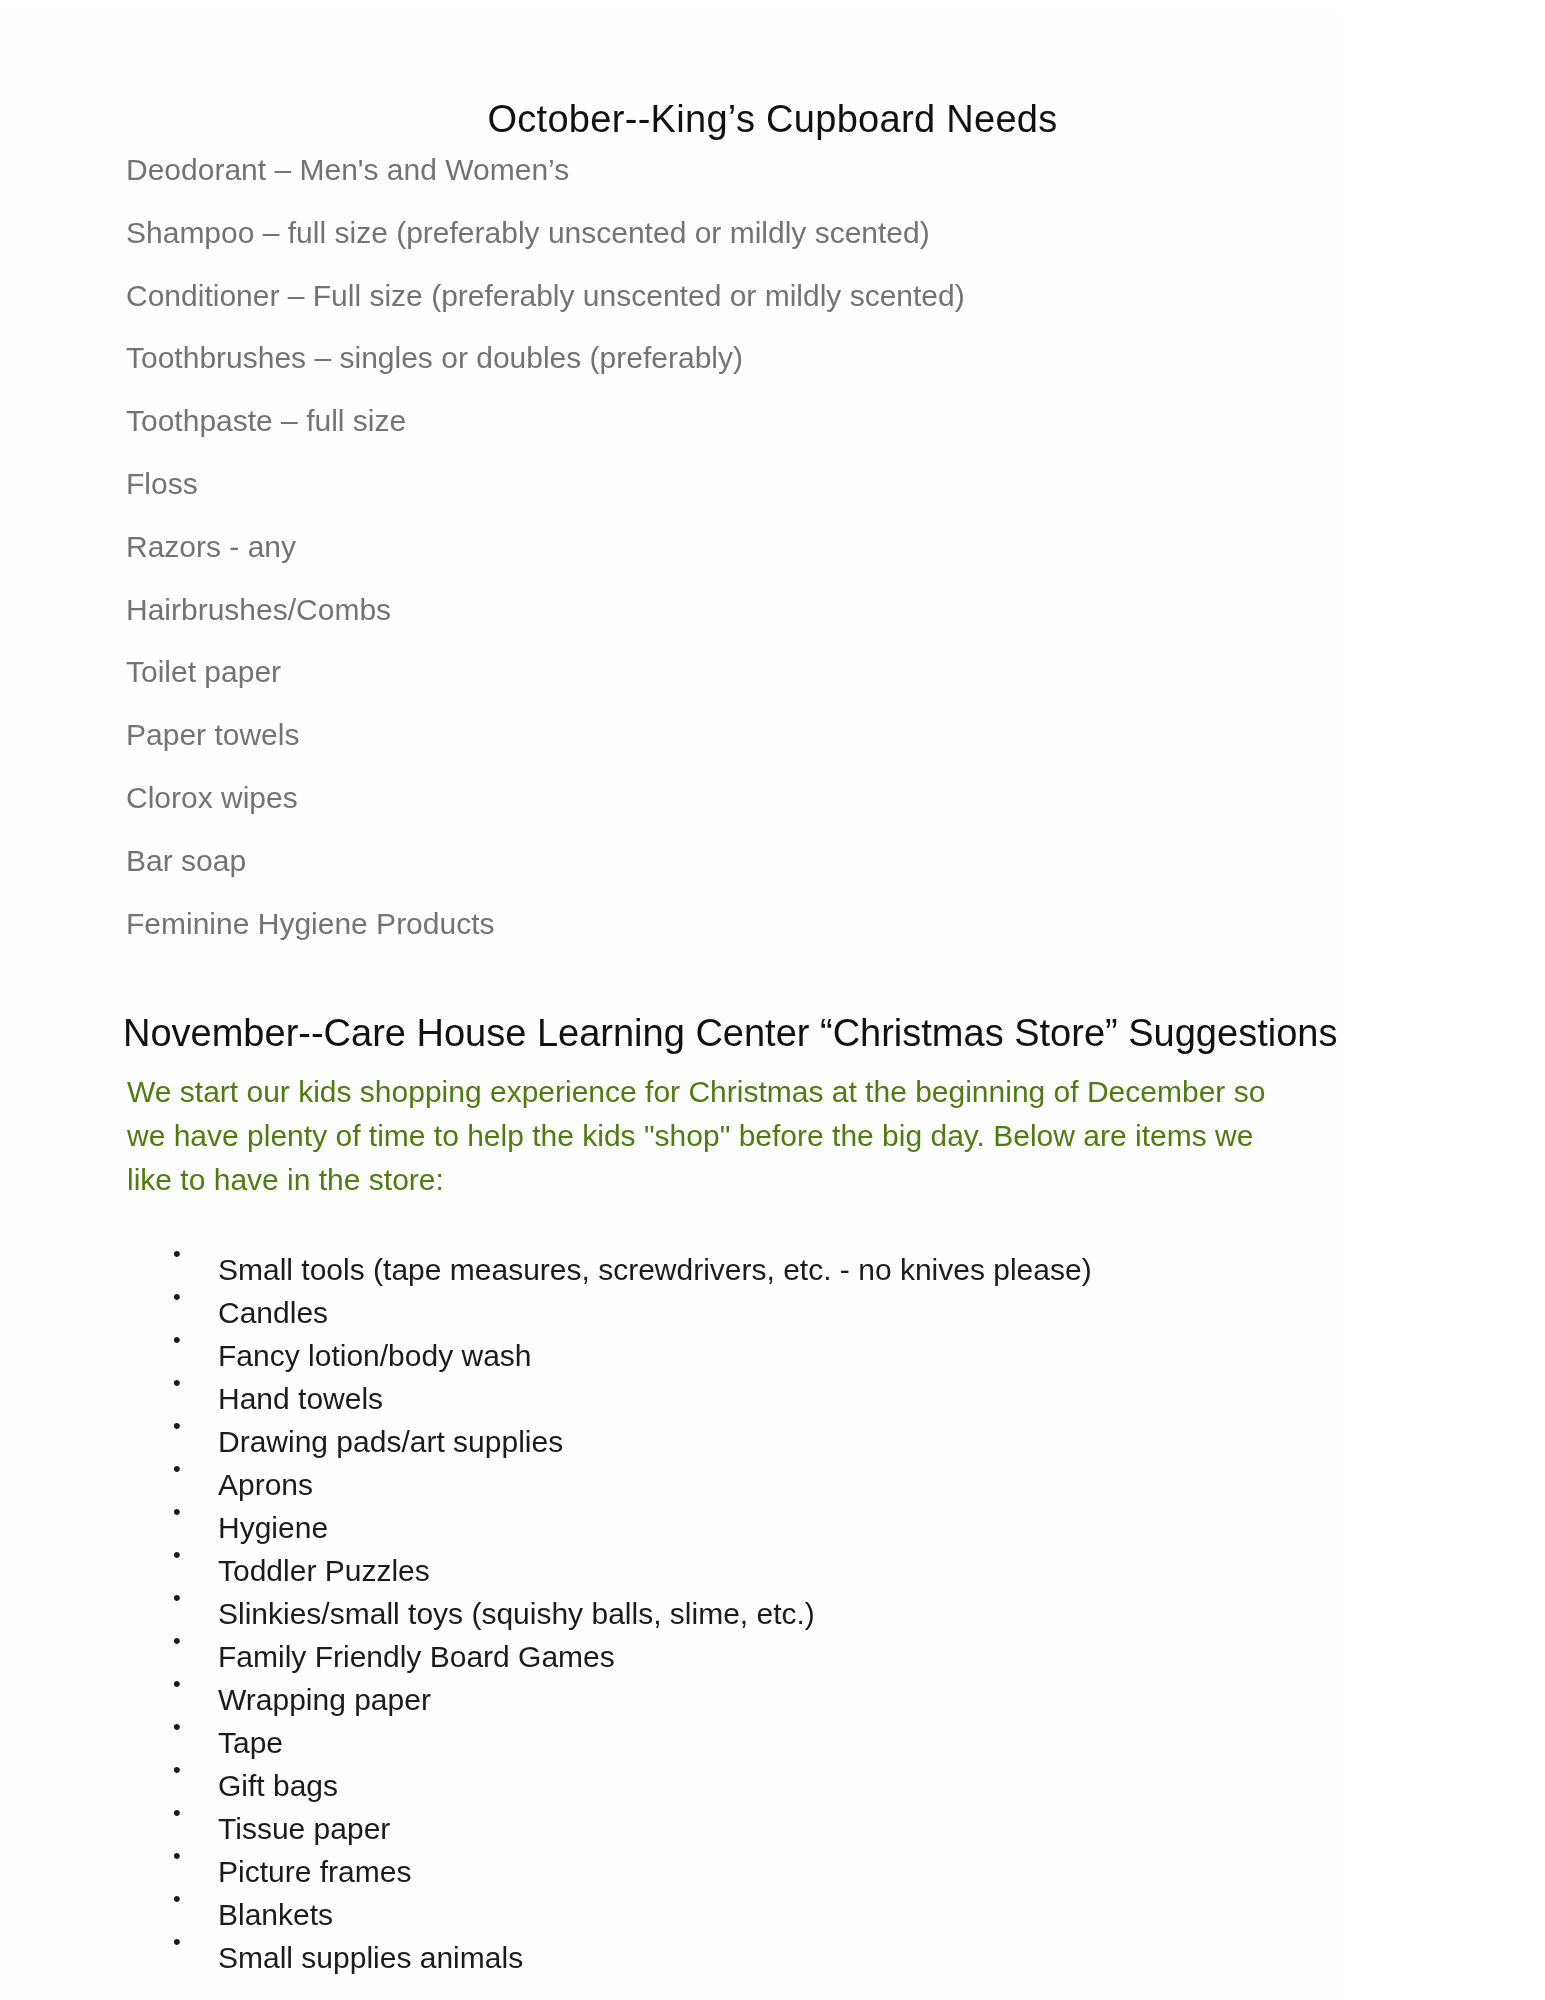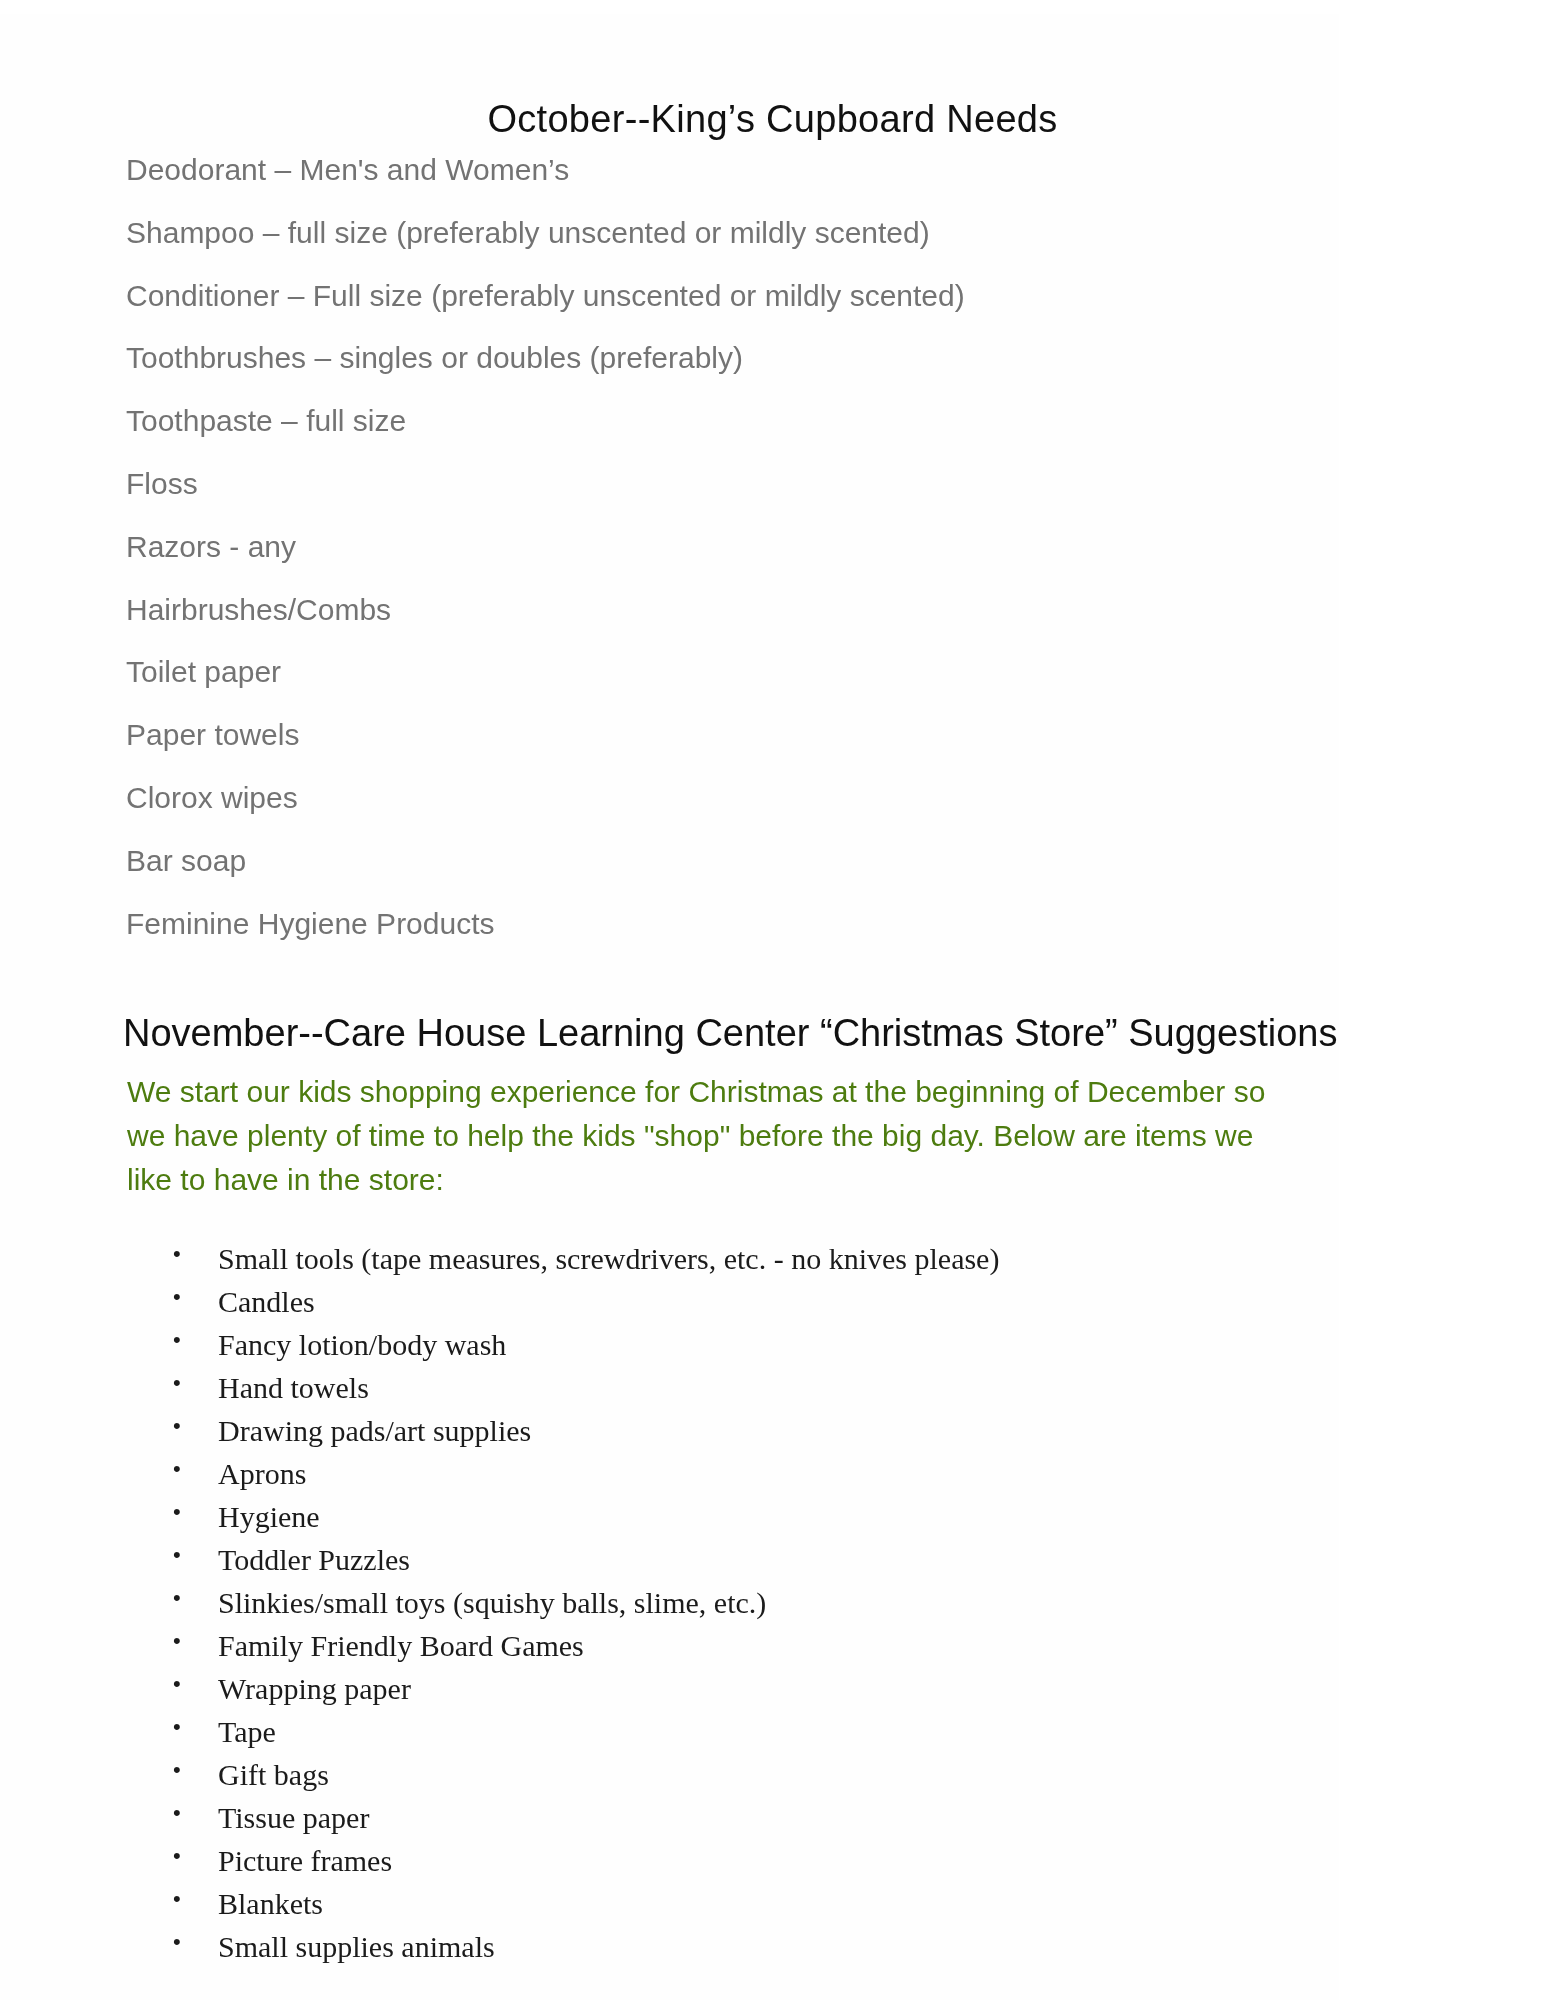--- a/index.html
+++ b/index.html
@@ -89,22 +89,21 @@
     }
     .nov-list .bullet {
       position: absolute;
       left: 173px;
       top: 0;
       font-size: 22px;
     }
     .nov-list .item-text {
       position: absolute;
       left: 218px;
-      top: 5px;
-      font-family: Liberation Serif, serif;
+      top: 16px;
     }
   </style>
 </head>
 <body>
 
 <div class="page">
 
   <h1 class="title">October--King’s Cupboard Needs</h1>
 
   <ul class="oct-list">

